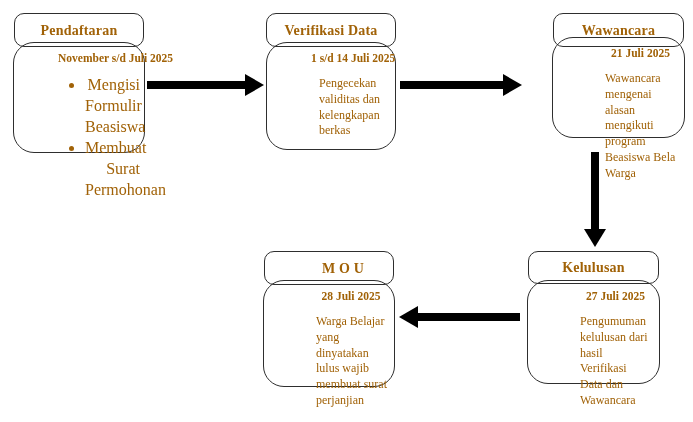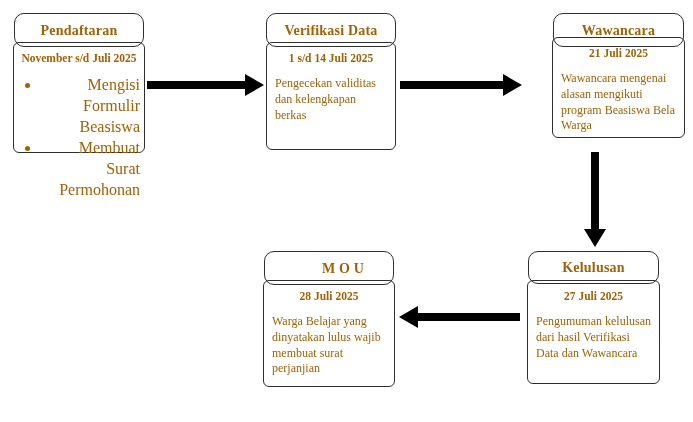--- a/index.html
+++ b/index.html
@@ -30,23 +30,24 @@
   }
   .node-title {
     font-weight: bold;
     font-size: 14px;
     letter-spacing: 0.2px;
   }
   .node-body {
     position: absolute;
     box-sizing: border-box;
     border: 1.5px solid #2e2e2e;
-    border-radius: 6px;
+    border-radius: 21px;
     background: transparent;
     z-index: 1;
+    padding-left: 44px;
   }
   .node-date {
     font-weight: bold;
     font-size: 11.5px;
     text-align: center;
     margin-top: 9px;
     white-space: nowrap;
   }
   .node-desc {
     font-size: 12px;

